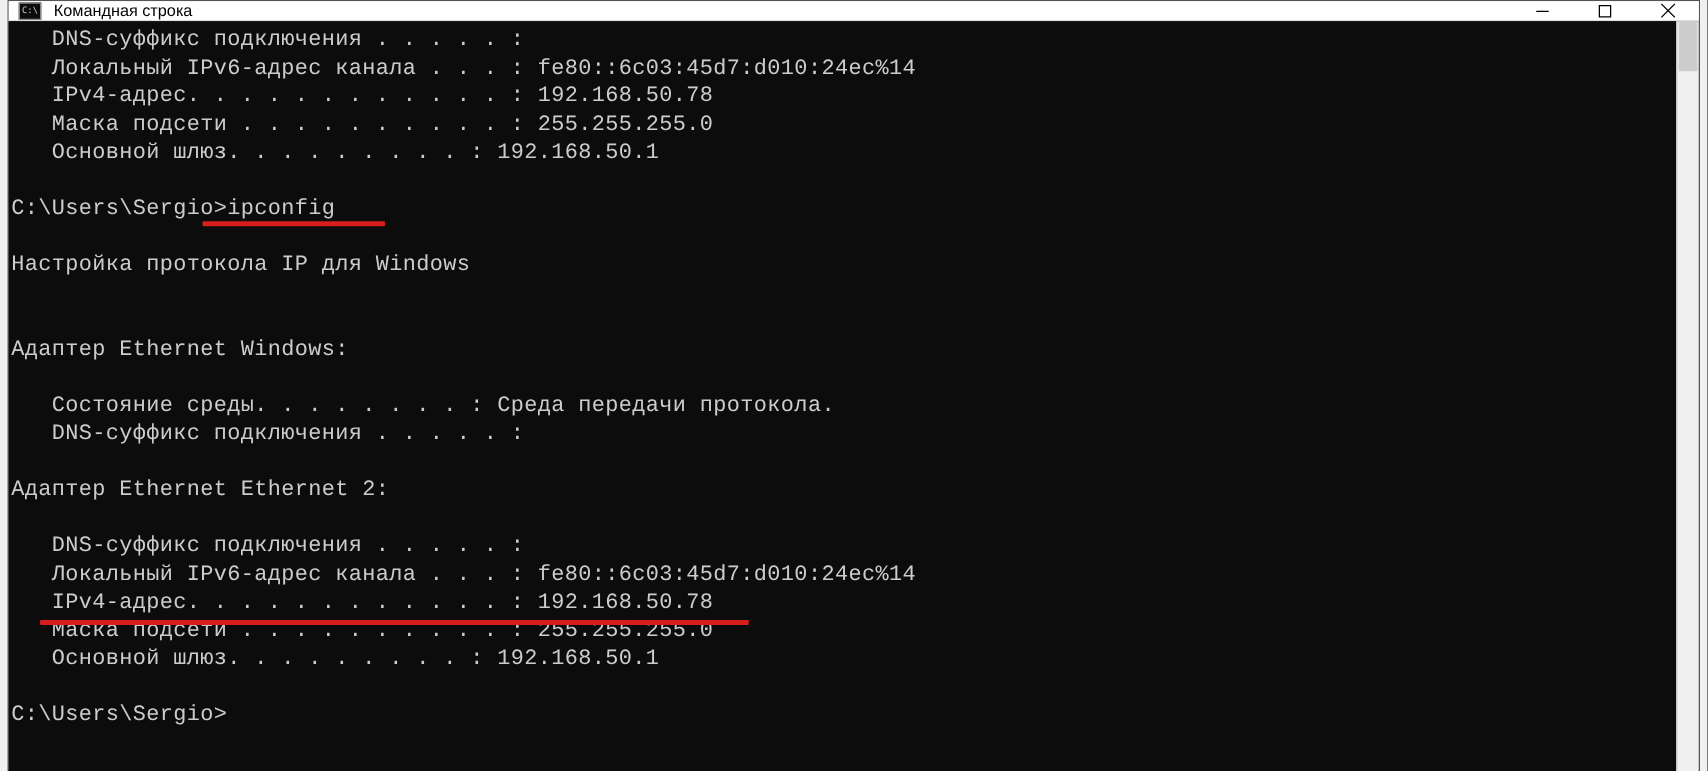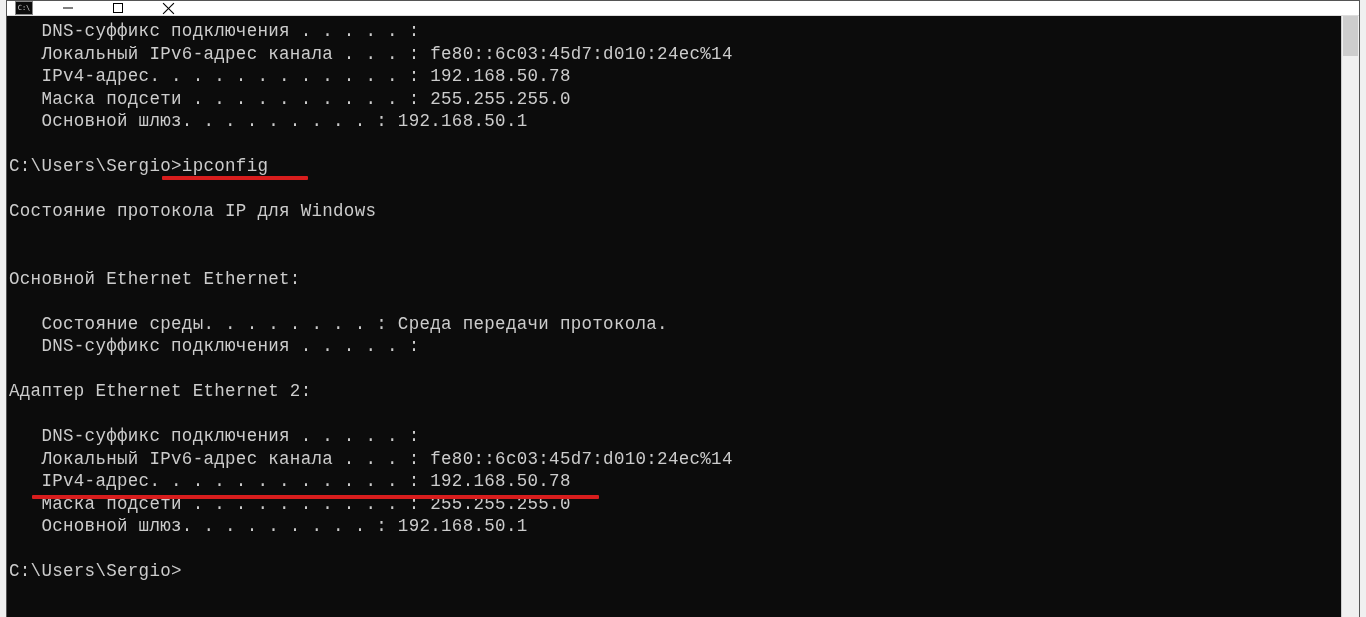--- a/index.html
+++ b/index.html
@@ -127,20 +127,21 @@
     }
   </style>
 </head>
 <body>
 
 <div class="window">
   <div class="titlebar">
     <div class="titlebar-icon">
       <span class="cmd-icon-text">C:\</span>
     </div>
+    <div class="titlebar-title">Командная строка</div>
     <div class="win-controls">
       <div class="win-btn">
         <svg width="12" height="12" viewBox="0 0 12 12">
             <line x1="1" y1="6" x2="11" y2="6"></line>
           </svg>
       </div>
       <div class="win-btn">
         <svg width="12" height="12" viewBox="0 0 12 12">
             <rect x="1.5" y="1.5" width="9" height="9"></rect>
           </svg>
@@ -155,24 +156,24 @@
   </div>
   <div class="terminal-wrap">
     <div class="terminal"><span>   DNS-суффикс подключения . . . . . :</span>
 <span>   Локальный IPv6-адрес канала . . . : fe80::6c03:45d7:d010:24ec%14</span>
 <span>   IPv4-адрес. . . . . . . . . . . . : 192.168.50.78</span>
 <span>   Маска подсети . . . . . . . . . . : 255.255.255.0</span>
 <span>   Основной шлюз. . . . . . . . . : 192.168.50.1</span>
 <span></span>
 <span>C:\Users\Sergio&gt;ipconfig</span>
 <span></span>
-<span>Состояние протокола IP для Windows</span>
+<span>Настройка протокола IP для Windows</span>
 <span></span>
 <span></span>
-<span>Основной Ethernet Ethernet:</span>
+<span>Адаптер Ethernet Windows:</span>
 <span></span>
 <span>   Состояние среды. . . . . . . . : Среда передачи протокола.</span>
 <span>   DNS-суффикс подключения . . . . . :</span>
 <span></span>
 <span>Адаптер Ethernet Ethernet 2:</span>
 <span></span>
 <span>   DNS-суффикс подключения . . . . . :</span>
 <span>   Локальный IPv6-адрес канала . . . : fe80::6c03:45d7:d010:24ec%14</span>
 <span>   IPv4-адрес. . . . . . . . . . . . : 192.168.50.78</span>
 <span>   Маска подсети . . . . . . . . . . : 255.255.255.0</span>

